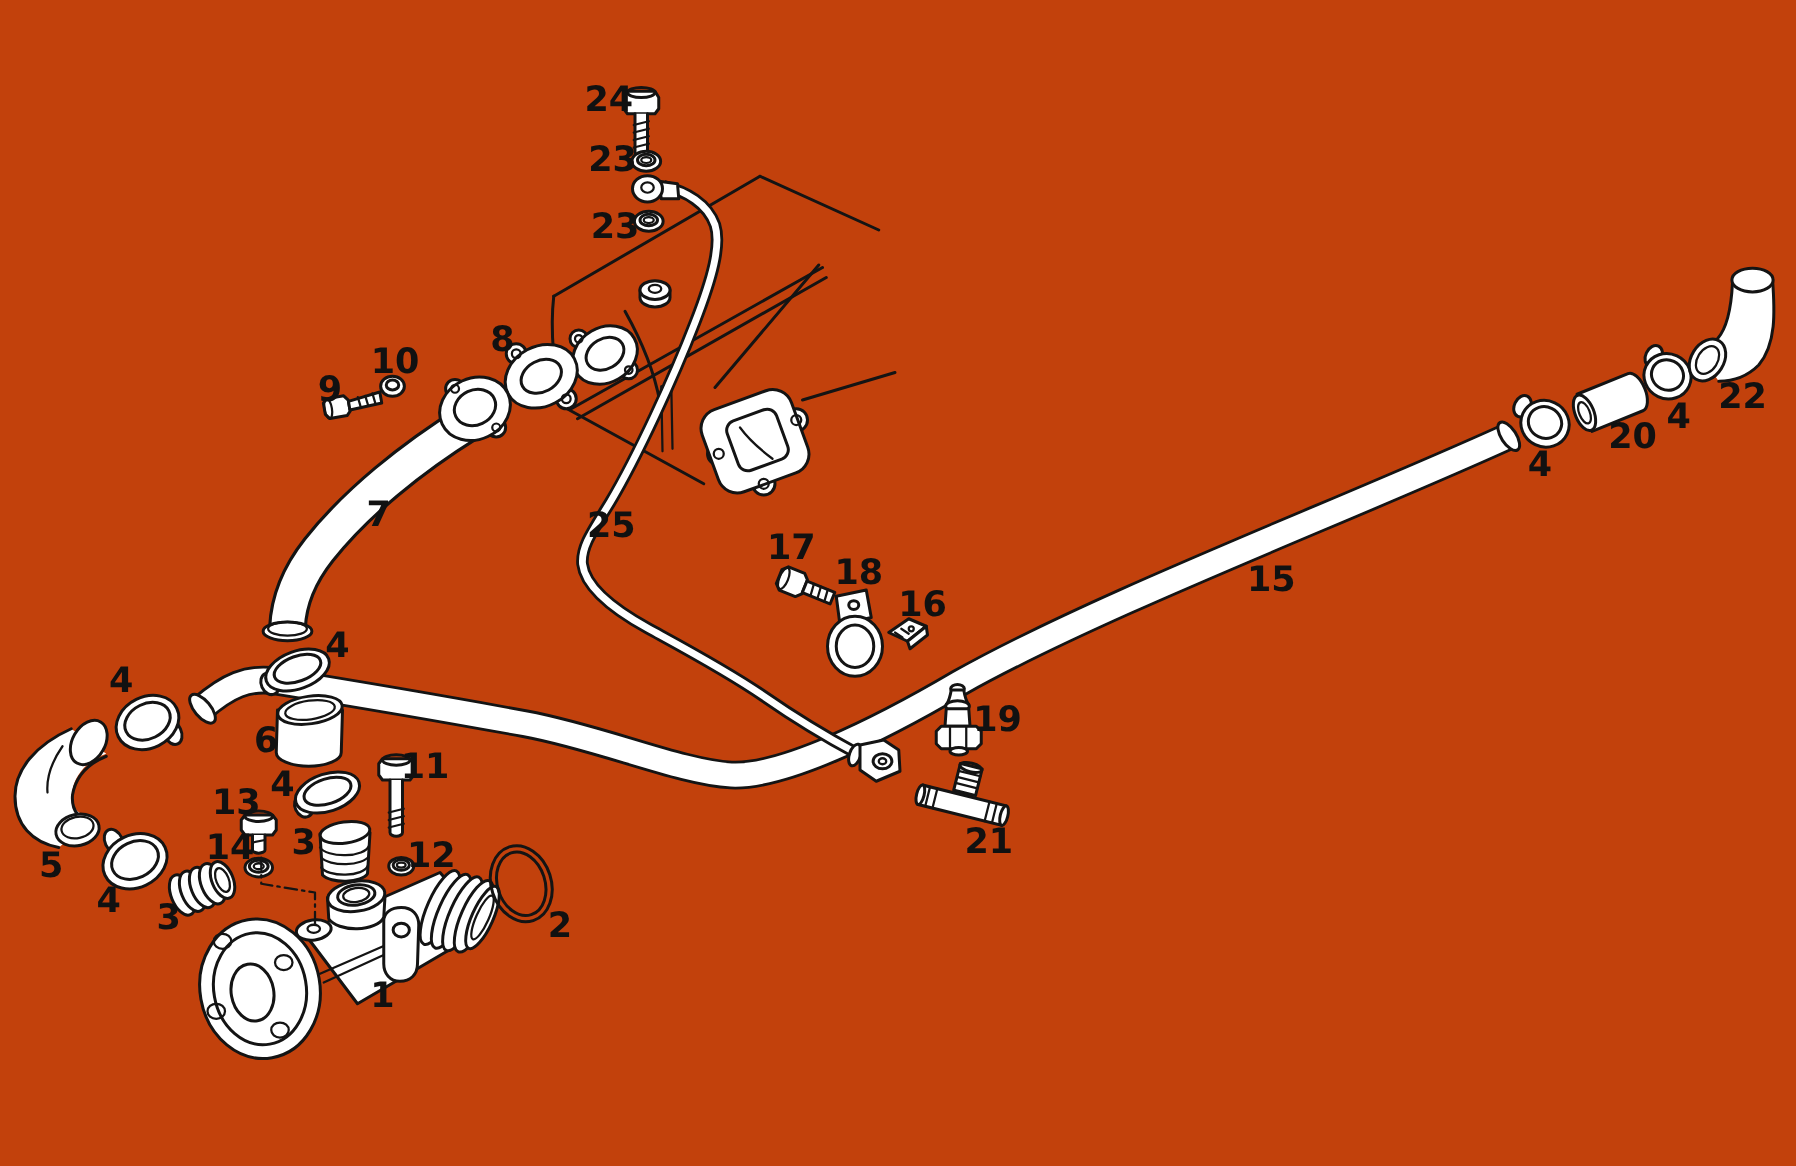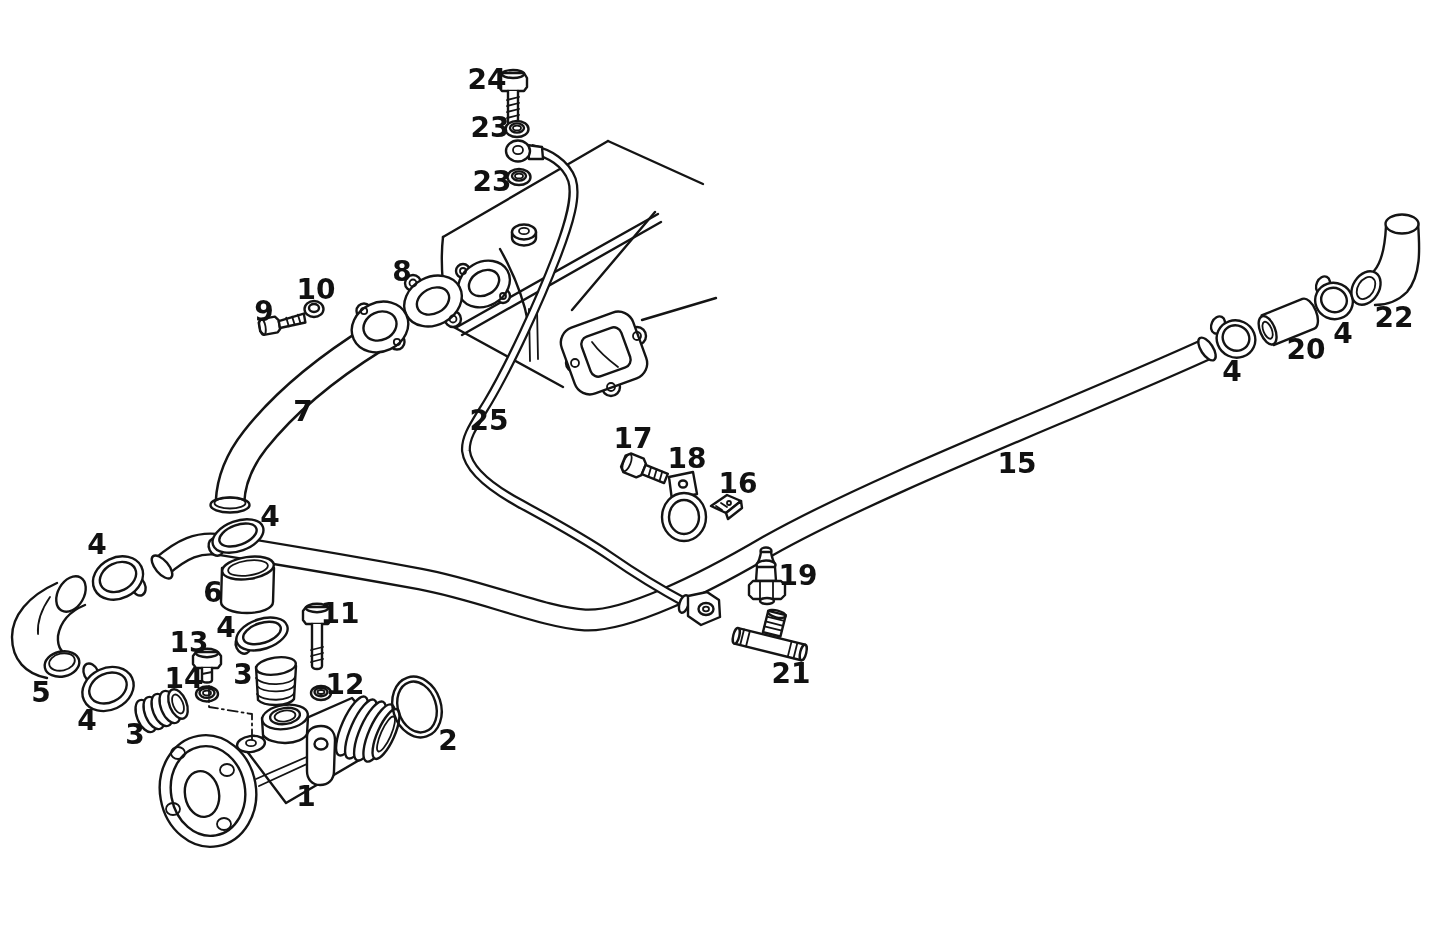--- a/index.html
+++ b/index.html
@@ -1,16 +1,16 @@
 <!DOCTYPE html>
 <html><head>
 <meta charset="utf-8">
 <style>
   html,body{margin:0;padding:0;background:#e8e8e8;}
-  .stage{position:relative;width:1437px;height:933px;background:#ffffff;outline:2px solid #000;overflow:hidden;margin:0 auto;}
+  .stage{position:relative;width:1437px;height:933px;background:#c2410c;outline:2px solid #000;overflow:hidden;margin:0 auto;}
   svg{display:block;width:1437px;height:933px;}
   .ink{stroke:#141414;fill:none;stroke-width:2.4;stroke-linecap:round;stroke-linejoin:round;}
   .thin{stroke-width:1.8;}
   .wfill{fill:#ffffff;}
   text.part{font-family:"DejaVu Sans","Liberation Sans",sans-serif;font-weight:700;fill:#111;text-anchor:middle;}
 </style>
 </head>
 <body>
 
 <div class="stage">

